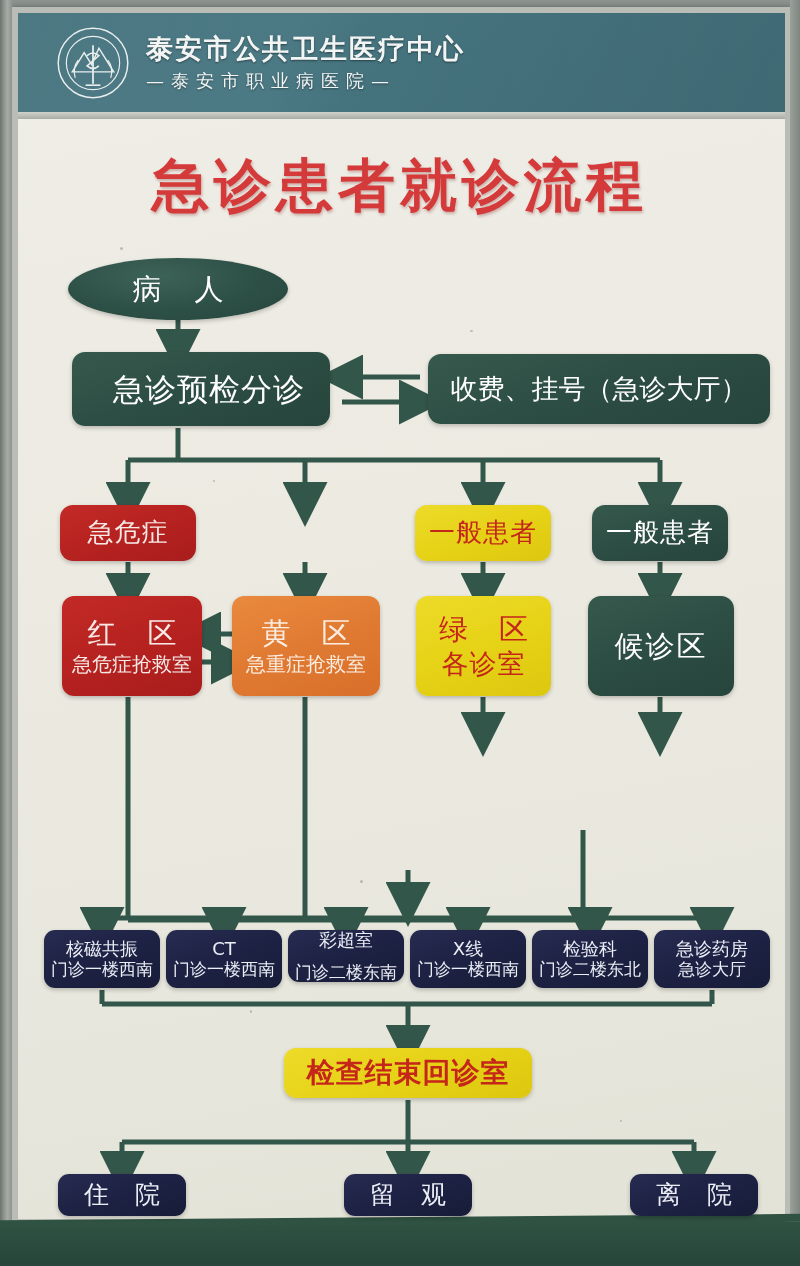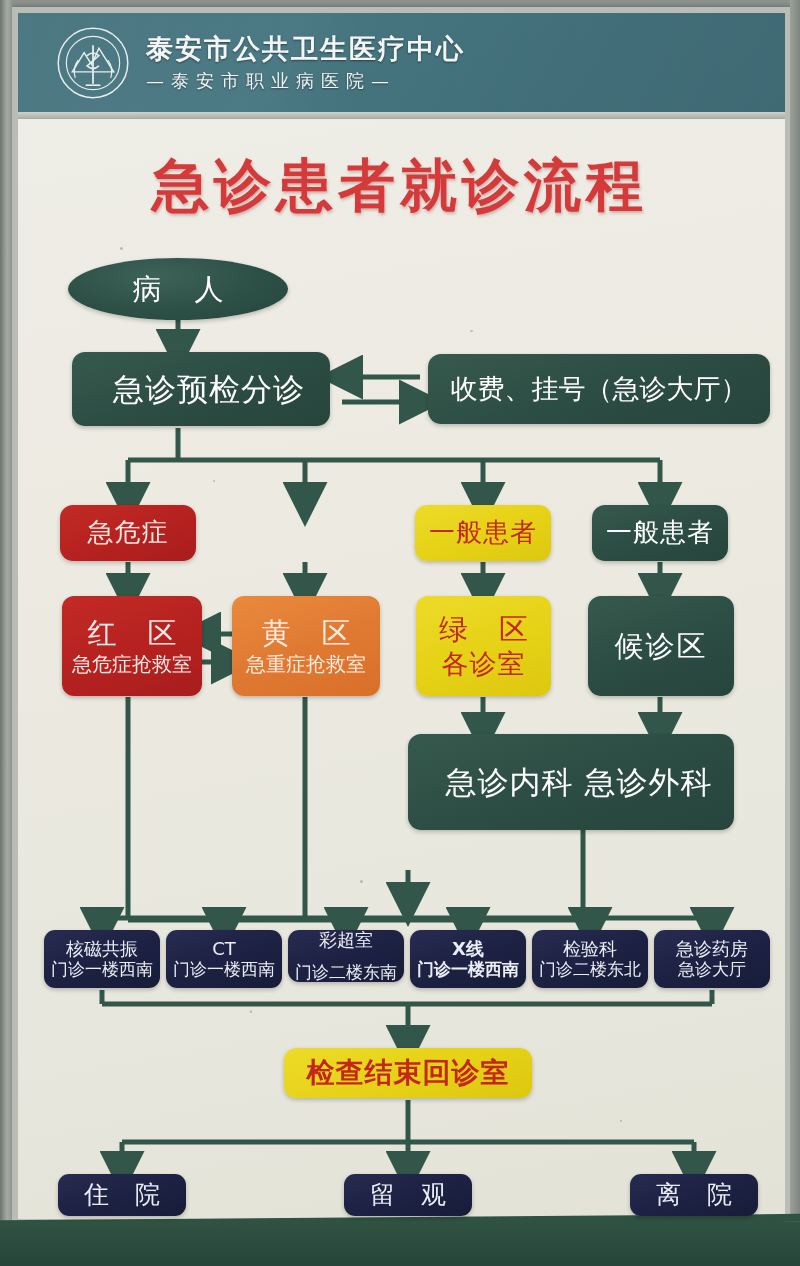--- a/index.html
+++ b/index.html
@@ -271,37 +271,34 @@
     <span class="l2 t-zone-sub">急重症抢救室</span>
   </div>
   <div class="node yellow" style="left:416px;top:596px;width:135px;height:100px;">
     <span class="l1 t-zone">绿  区</span>
     <span class="l2 t-zone-sub" style="font-size:27px;letter-spacing:1px;">各诊室</span>
   </div>
   <div class="node green t-wait" style="left:588px;top:596px;width:146px;height:100px;">
     <span class="l1">候诊区</span>
   </div>
 
-  <div class="node green t-big" style="left:408px;top:734px;width:326px;height:96px;">
-    <span class="l1">急诊内科  急诊外科</span>
-  </div>
 
   <div class="node navy green-sm" style="left:44px;top:930px;width:116px;height:58px;">
     <span class="l1 t-exam">核磁共振</span>
     <span class="l2 t-exam-sub">门诊一楼西南</span>
   </div>
   <div class="node navy green-sm" style="left:166px;top:930px;width:116px;height:58px;">
     <span class="l1 t-exam">CT</span>
     <span class="l2 t-exam-sub">门诊一楼西南</span>
   </div>
   <div class="node navy green-sm" style="left:288px;top:930px;width:116px;height:52px;justify-content:space-between;">
     <span class="l1 t-exam">彩超室</span>
     <span class="l2 t-exam-sub">门诊二楼东南</span>
   </div>
-  <div class="node navy green-sm" style="left:410px;top:930px;width:116px;height:58px;font-weight:bold;">
+  <div class="node navy green-sm" style="left:410px;top:930px;width:116px;height:58px;">
     <span class="l1 t-exam">X线</span>
     <span class="l2 t-exam-sub">门诊一楼西南</span>
   </div>
   <div class="node navy green-sm" style="left:532px;top:930px;width:116px;height:58px;">
     <span class="l1 t-exam">检验科</span>
     <span class="l2 t-exam-sub">门诊二楼东北</span>
   </div>
   <div class="node navy green-sm" style="left:654px;top:930px;width:116px;height:58px;">
     <span class="l1 t-exam">急诊药房</span>
     <span class="l2 t-exam-sub">急诊大厅</span>

